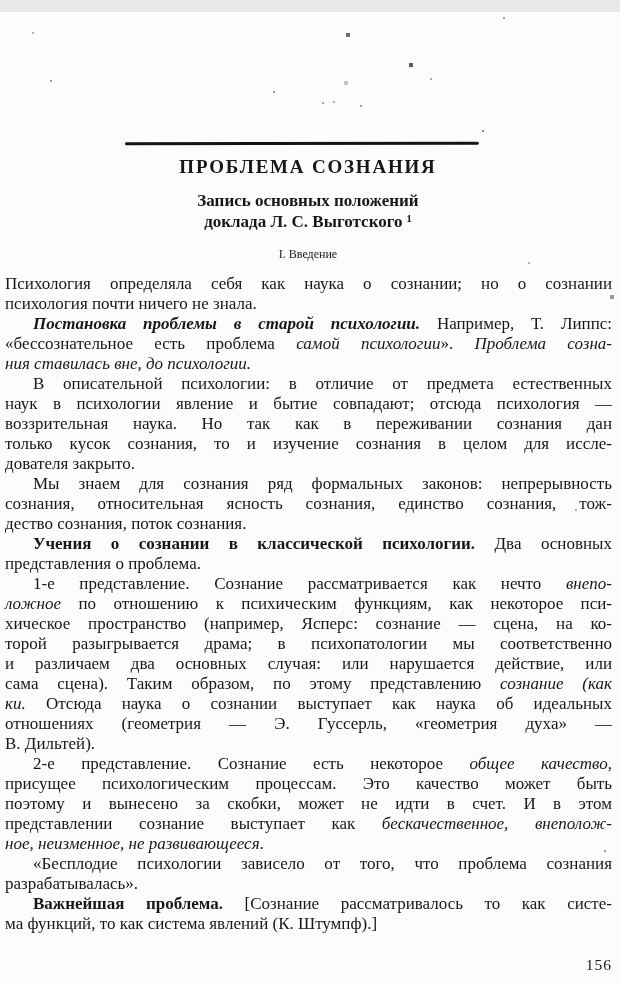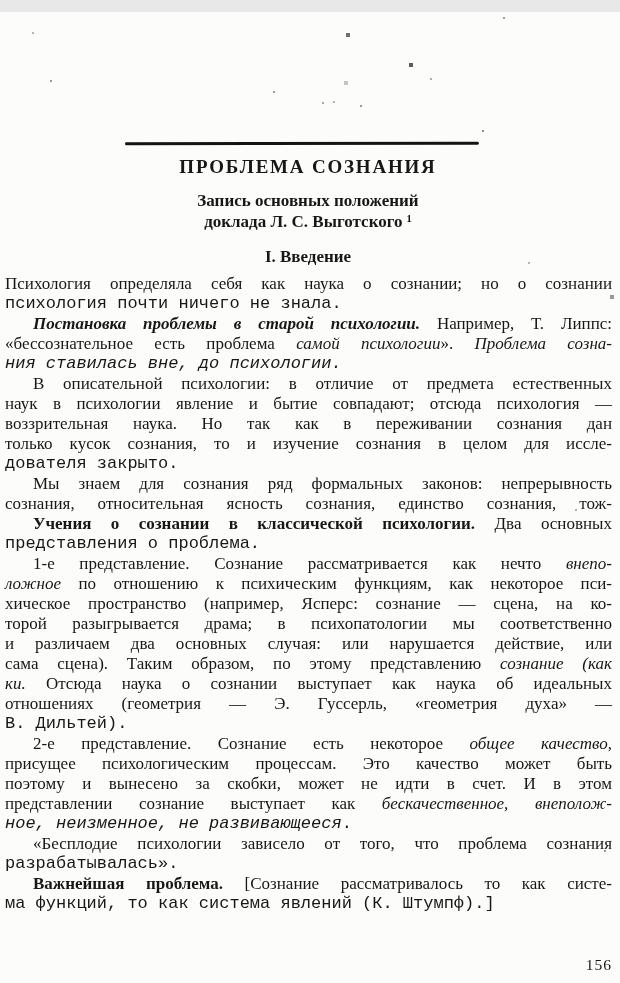--- a/index.html
+++ b/index.html
@@ -21,28 +21,28 @@
     position:absolute; top:144px; left:4px; width:608px;
     text-align:center; font-weight:bold; font-size:19px;
     letter-spacing:1.8px; white-space:nowrap;
   }
   .subtitle {
     position:absolute; top:178px; left:4px; width:608px;
     text-align:center; font-weight:bold; font-size:17px; line-height:21px;
   }
   .heading {
     position:absolute; top:235px; left:4px; width:608px;
-    text-align:center; font-weight:bold; font-size:17px;
+    text-align:center; font-weight:normal; font-size:12px;
   }
   .body {
     position:absolute; top:262px; left:5px; width:607px;
     font-size:17px; line-height:20px;
   }
   .line { text-align:justify; text-align-last:justify; }
-  .line.last { text-align-last:left;font-family:Liberation Mono, monospace; }
+  .line.last { text-align-last:left; }
   .line.ind { text-indent:28px; }
   .s-n { font-style:normal; }
   .s-b { font-weight:bold; }
   .s-i { font-style:italic; }
   .s-bi { font-weight:bold; font-style:italic; }
   .page-number {
     position:absolute; top:944px; left:4px; width:608px;
     text-align:right; font-size:15.5px; letter-spacing:1px;
   }
   .noise {
@@ -86,20 +86,21 @@
       <div class="line ind"><span class="s-bi">Постановка проблемы в старой психологии.</span><span class="s-n"> Например, Т. Липпс:</span></div>
       <div class="line"><span class="s-n">«бессознательное есть проблема </span><span class="s-i">самой психологии</span><span class="s-n">». </span><span class="s-i">Проблема созна-</span></div>
       <div class="line last"><span class="s-i">ния ставилась вне, до психологии.</span></div>
       <div class="line ind"><span class="s-n">В описательной психологии: в отличие от предмета естественных</span></div>
       <div class="line"><span class="s-n">наук в психологии явление и бытие совпадают; отсюда психология —</span></div>
       <div class="line"><span class="s-n">воззрительная наука. Но так как в переживании сознания дан</span></div>
       <div class="line"><span class="s-n">только кусок сознания, то и изучение сознания в целом для иссле-</span></div>
       <div class="line last"><span class="s-n">дователя закрыто.</span></div>
       <div class="line ind"><span class="s-n">Мы знаем для сознания ряд формальных законов: непрерывность</span></div>
       <div class="line"><span class="s-n">сознания, относительная ясность сознания, единство сознания, тож-</span></div>
+      <div class="line last"><span class="s-n">дество сознания, поток сознания.</span></div>
       <div class="line ind"><span class="s-b">Учения о сознании в классической психологии.</span><span class="s-n"> Два основных</span></div>
       <div class="line last"><span class="s-n">представления о проблема.</span></div>
       <div class="line ind"><span class="s-n">1-е представление. Сознание рассматривается как нечто </span><span class="s-i">внепо-</span></div>
       <div class="line"><span class="s-i">ложное</span><span class="s-n"> по отношению к психическим функциям, как некоторое пси-</span></div>
       <div class="line"><span class="s-n">хическое пространство (например, Ясперс: сознание — сцена, на ко-</span></div>
       <div class="line"><span class="s-n">торой разыгрывается драма; в психопатологии мы соответственно</span></div>
       <div class="line"><span class="s-n">и различаем два основных случая: или нарушается действие, или</span></div>
       <div class="line"><span class="s-n">сама сцена). Таким образом, по этому представлению </span><span class="s-i">сознание (как</span></div>
       <div class="line"><span class="s-i">ки.</span><span class="s-n"> Отсюда наука о сознании выступает как наука об идеальных</span></div>
       <div class="line"><span class="s-n">отношениях (геометрия — Э. Гуссерль, «геометрия духа» —</span></div>

